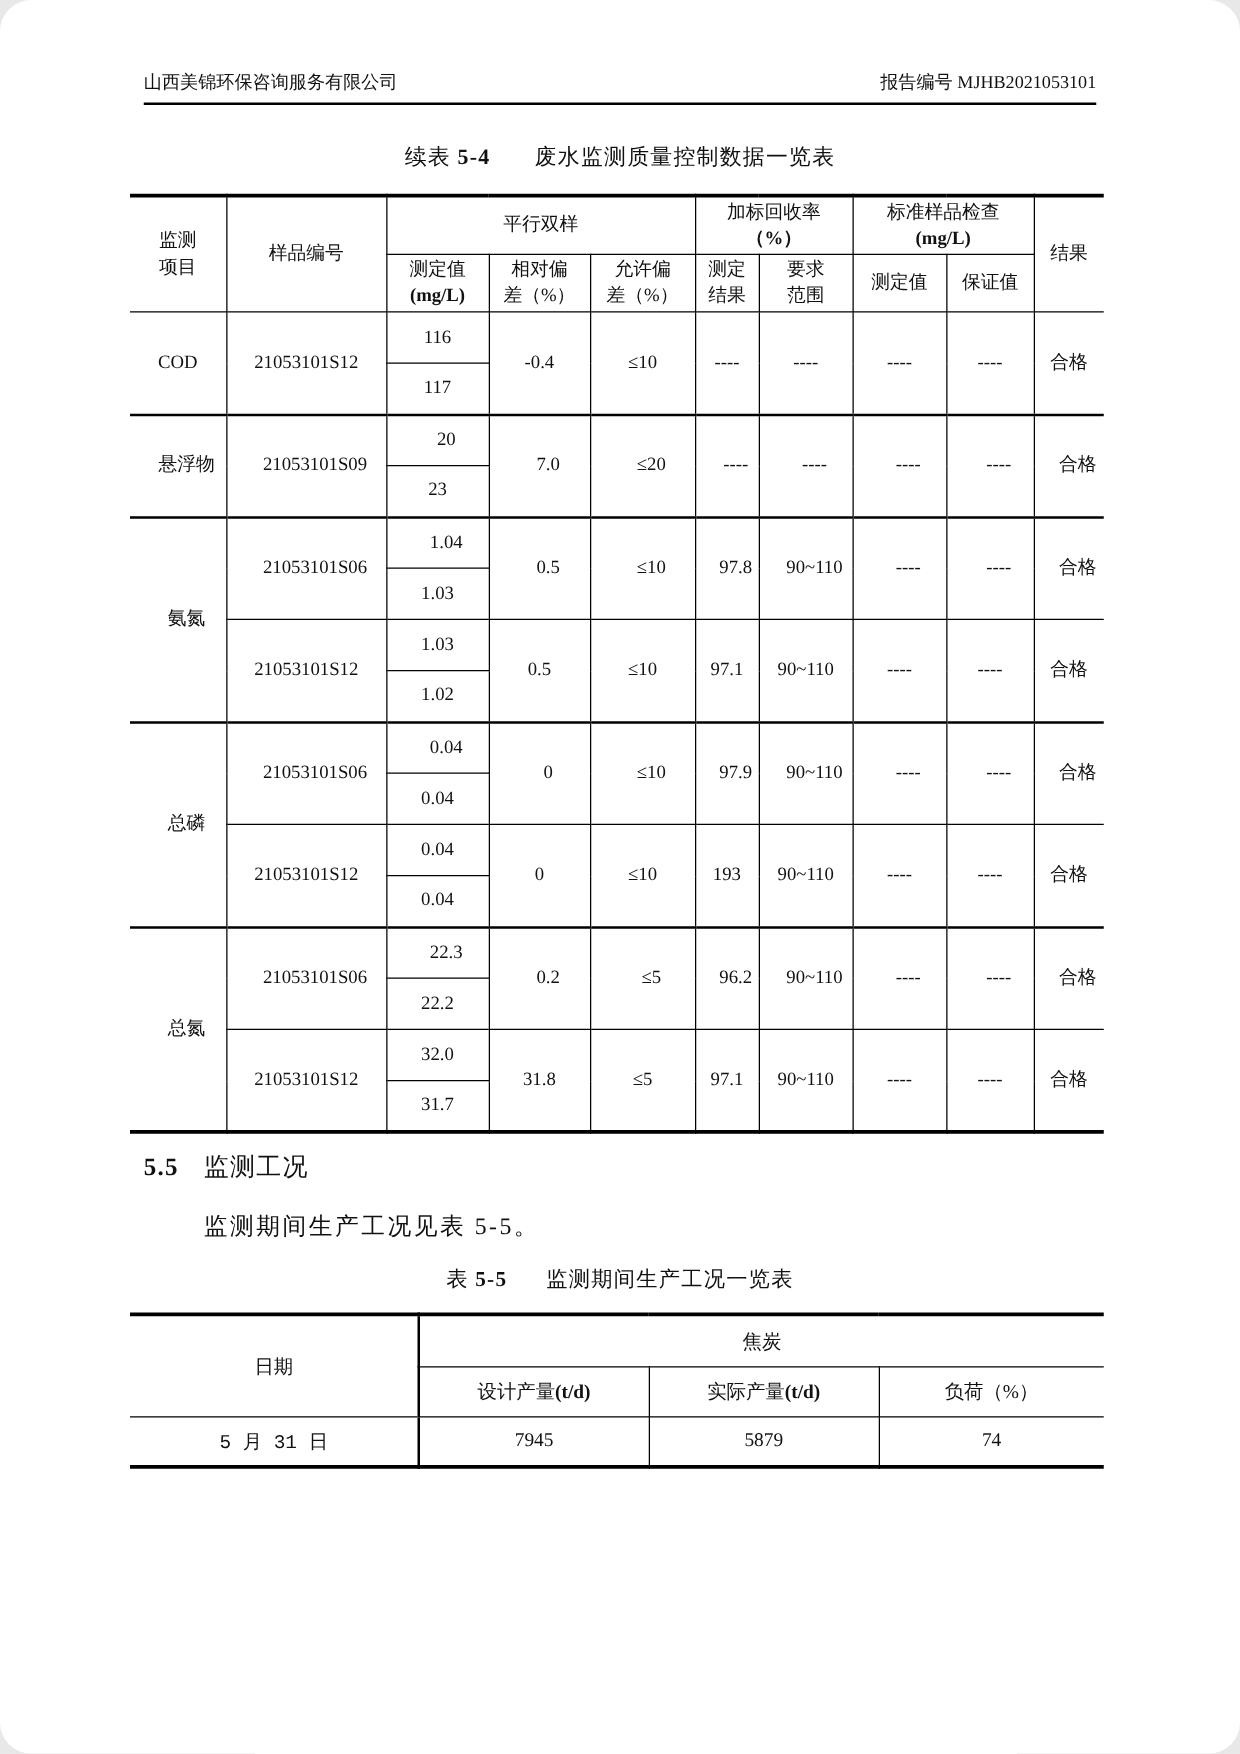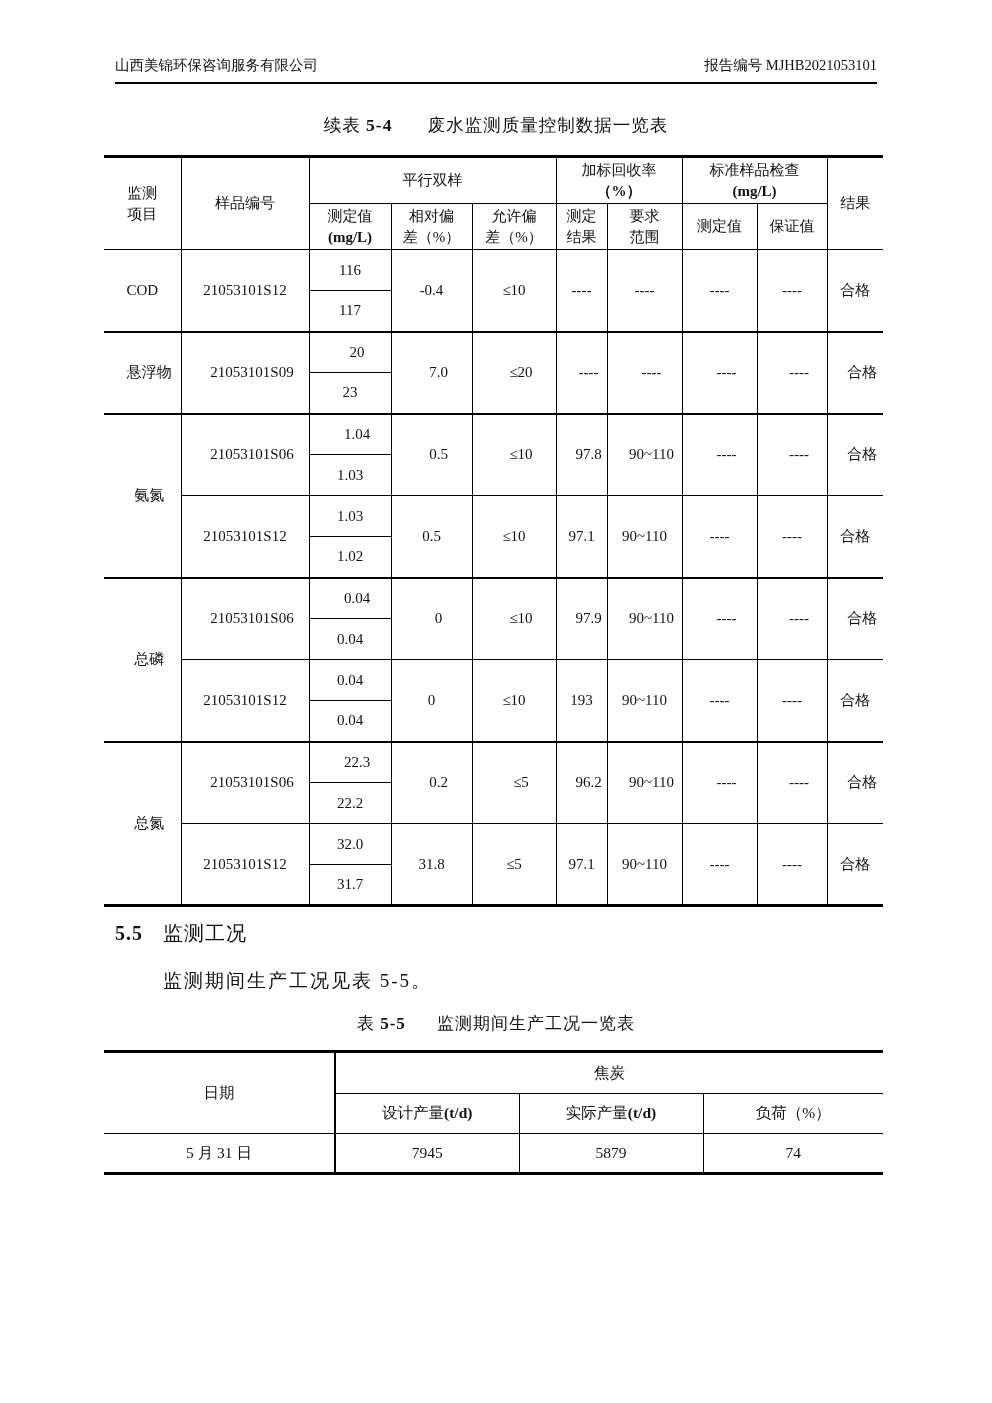--- a/index.html
+++ b/index.html
@@ -4,20 +4,21 @@
 <style>
   * { margin: 0; padding: 0; box-sizing: border-box; }
   html, body { background: #e8e8e8; }
   .page {
     position: relative;
     width: 992px; height: 1403px;
     margin: 0 auto;
     background: #ffffff;
     font-family: "Liberation Serif", "DejaVu Serif", serif;
     color: #111;
+    border-radius: 25px;
   }
   
   .page-header {
     position: absolute; left: 115px; top: 56px; width: 762px;
     display: flex; justify-content: space-between; align-items: flex-end;
     padding-bottom: 7px;
     border-bottom: 2.5px solid #000;
     font-size: 14.5px;
   }
   
@@ -67,21 +68,21 @@
     border-collapse: collapse; table-layout: fixed;
     border-top: 3px solid #000; border-bottom: 3px solid #000;
     font-size: 15.5px; text-align: center;
   }
   table.prod th, table.prod td {
     border: 1px solid #000; font-weight: normal;
     vertical-align: middle; padding: 1px 2px;
   }
   table.prod .no-l { border-left: 0 !important; }
   table.prod .no-r { border-right: 0 !important; }
-  table.prod .thick-r { border-right: 2.5px solid #000 !important; }
+  table.prod .thick-r { border-right: 2.5px solid #000 !important; font-family: Liberation Mono, monospace; }
   table.prod tr.h1 { height: 42px; }
   table.prod tr.h2 { height: 40px; }
   table.prod tr.dr { height: 40px; }
   
   .page-footer {
     position: absolute; top: 1276px; left: 0; width: 100%;
     text-align: center; font-size: 13.5px; letter-spacing: 4px;
     color: #222;
   }
 </style>

